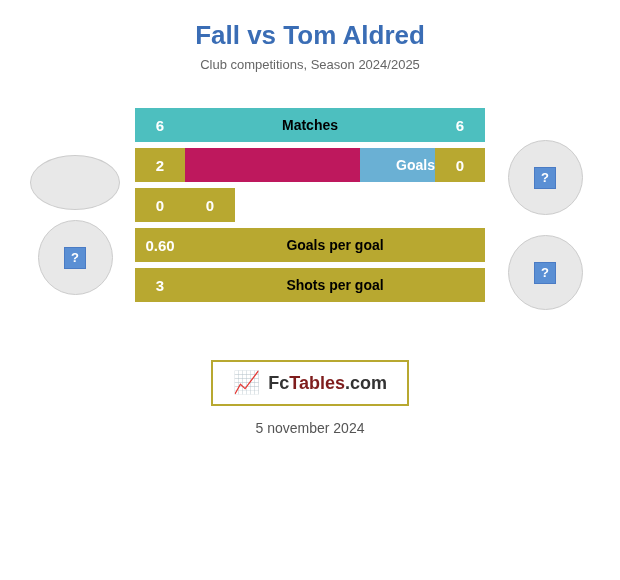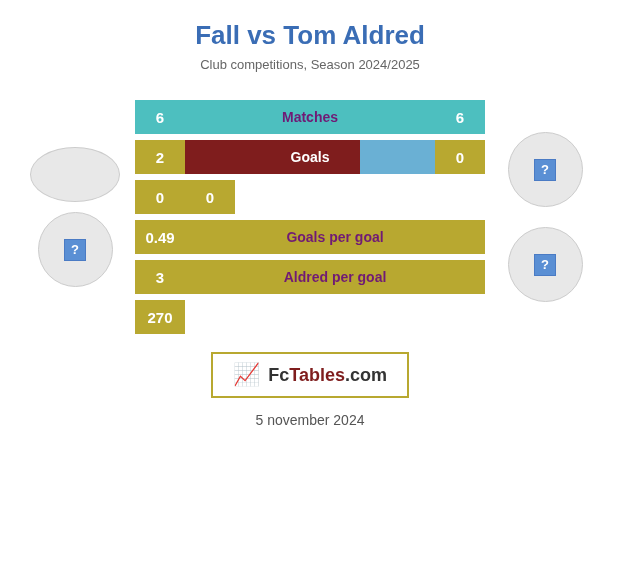--- a/index.html
+++ b/index.html
@@ -28,21 +28,21 @@
       font-weight: bold;
       color: #3a6db5;
       text-align: center;
       margin-bottom: 6px;
     }
 
     .subtitle {
       font-size: 13px;
       color: #666;
       text-align: center;
-      margin-bottom: 28px;
+      margin-bottom: 36px;
     }
 
     .main-content {
       display: flex;
       flex-direction: row;
       align-items: center;
       width: 100%;
       justify-content: center;
       position: relative;
     }
@@ -133,21 +133,21 @@
       width: 50px;
       height: 34px;
       display: flex;
       align-items: center;
       justify-content: center;
       flex-shrink: 0;
     }
 
     .stat-center {
       background: #b8a830;
-      color: #701a75;
+      color: #000000;
       font-size: 14px;
       font-weight: bold;
       flex: 1;
       height: 34px;
       display: flex;
       align-items: center;
       justify-content: center;
     }
 
     .stat-right {
@@ -181,24 +181,24 @@
 
     
     .stat-row.hattricks .stat-right {
       background: #b8a830;
     }
 
     
     .goals-bar-container {
       flex: 1;
       height: 34px;
-      background: #7f1d1d;
-      display: flex;
-      align-items: center;
-      justify-content: center;
+      background: #be185d;
+      display: flex;
+      align-items: center;
+      justify-content: flex-end;
       position: relative;
     }
 
     .goals-bar-fill {
       position: absolute;
       right: 0;
       top: 0;
       bottom: 0;
       background: #6ab0d4;
       width: 30%;
@@ -284,31 +284,30 @@
         </div>
         <div class="stat-right">0</div>
       </div>
 
       <div class="stat-row hattricks">
         <div class="stat-left">0</div>
         <div class="stat-right">0</div>
       </div>
 
       <div class="stat-row">
-        <div class="stat-left">0.49</div>
+        <div class="stat-left">0.60</div>
         <div class="stat-center">Goals per goal</div>
       </div>
 
       <div class="stat-row">
         <div class="stat-left">3</div>
-        <div class="stat-center">Aldred per goal</div>
+        <div class="stat-center">Shots per goal</div>
       </div>
 
       <div class="stat-row">
-        <div class="stat-left">270</div>
       </div>
 
     </div>
 
     <div class="right-avatars">
       <div class="right-avatar-circle">
         <div class="avatar-question">?</div>
       </div>
       <div class="right-avatar-circle">
         <div class="avatar-question">?</div>

